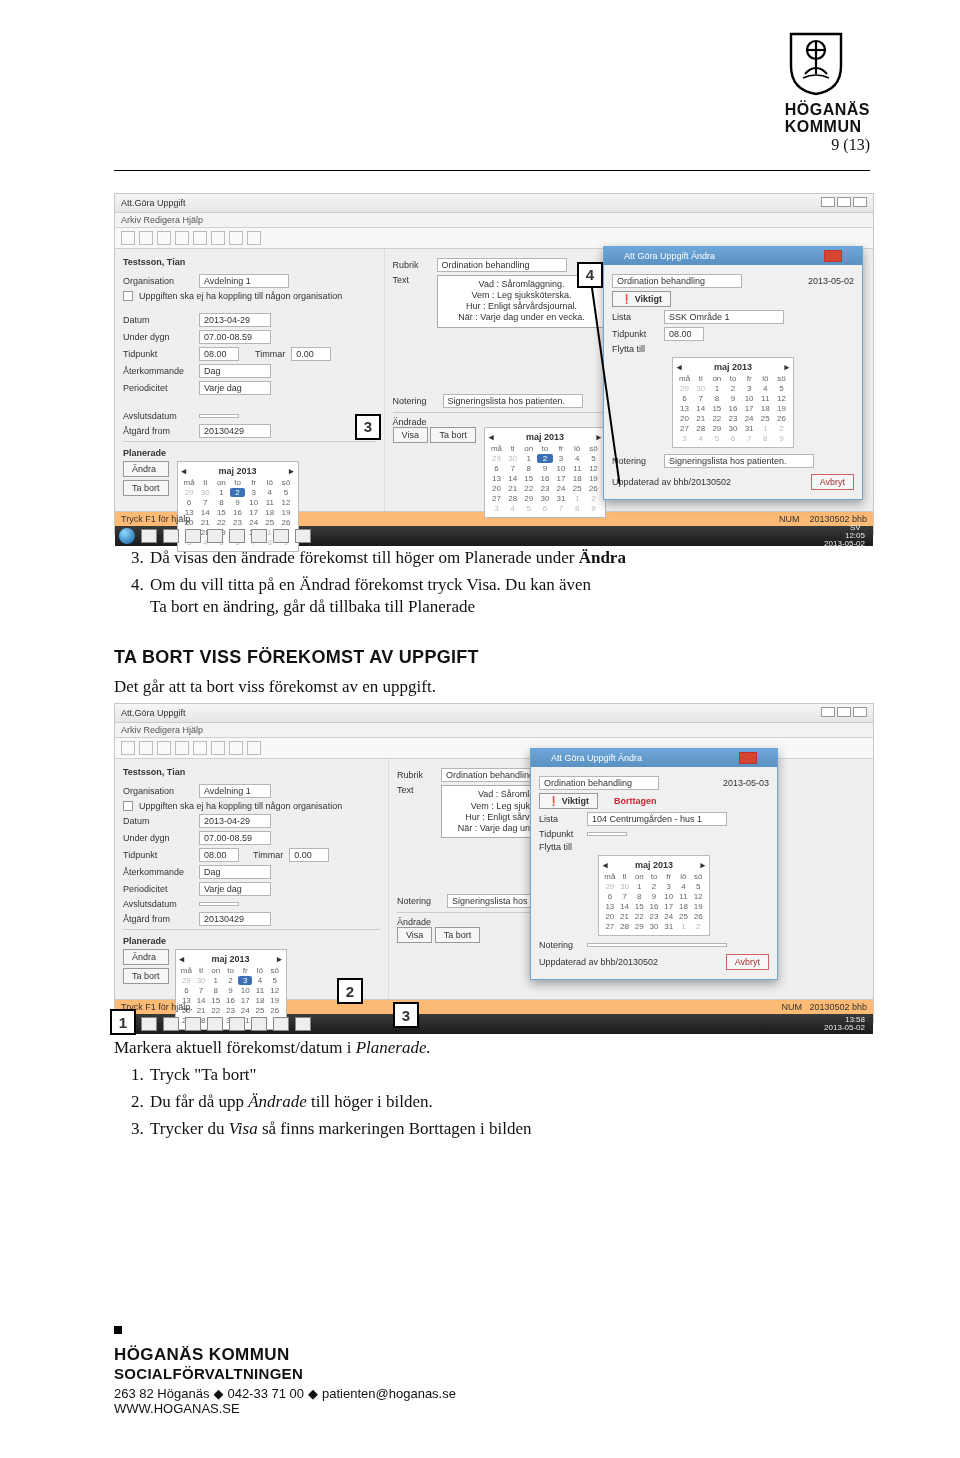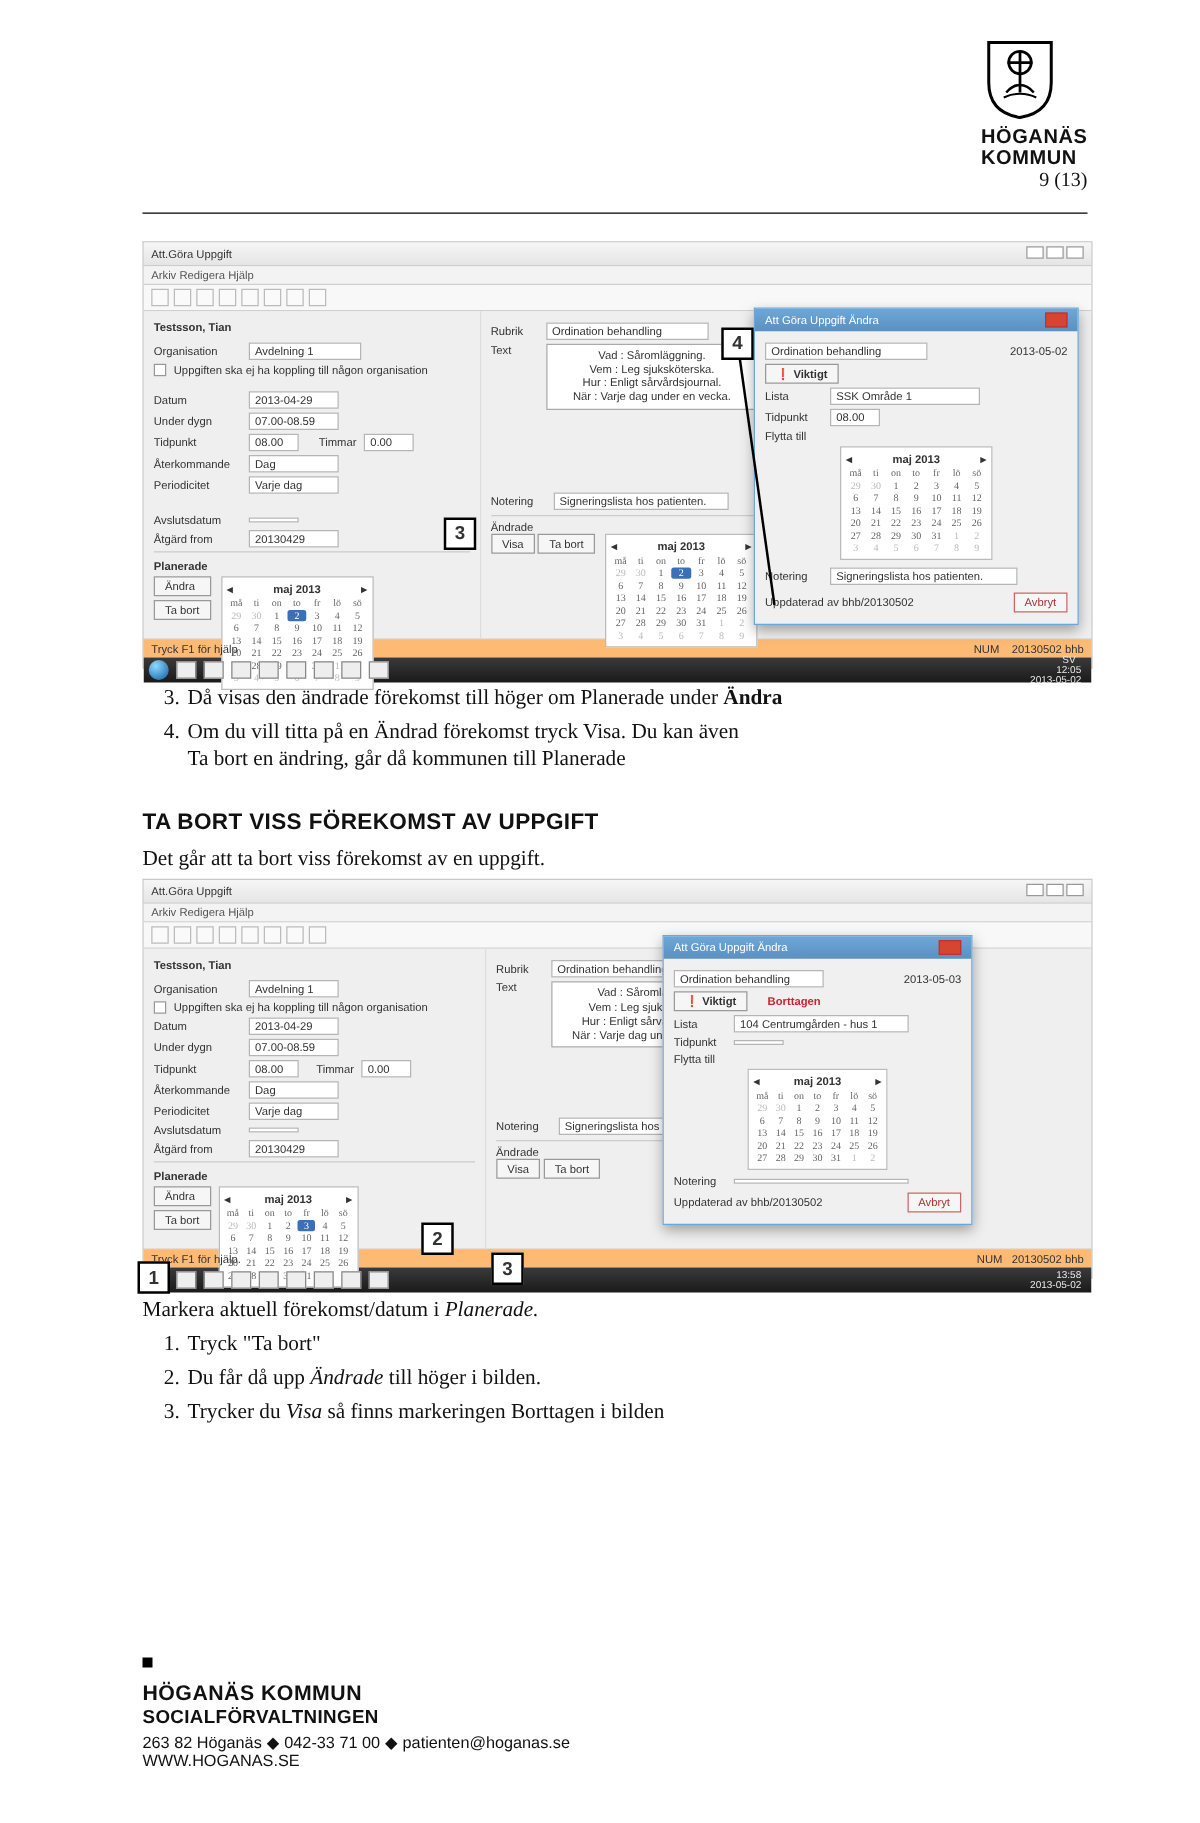--- a/index.html
+++ b/index.html
@@ -113,21 +113,21 @@
   .mock .chk { width: 10px; height: 10px; border: 1px solid #999; background: #fff; }
   .mock .hdrname { font-weight: bold; padding: 2px 0 4px 0; }
   .mock .dialog {
     position: absolute;
     background: #f0f0f0;
     border: 1px solid #6da7d8;
     box-shadow: 0 4px 10px rgba(0,0,0,.35);
   }
   .mock .dialog .dtitle {
     background: linear-gradient(#6da7d8,#5a90c2);
-    color: #fff; padding: 3px 8px;
+    color: #fff; padding: 3px 20px;
     display: flex; justify-content: space-between; align-items: center;
   }
   .mock .dialog .dtitle .xbtn {
     width: 18px; height: 12px; background: #d64531; border: 1px solid #b33;
   }
   .mock .dialog .dbody { padding: 6px 8px; }
   .mock .btn {
     display: inline-block; padding: 2px 8px; border: 1px solid #999;
     background: #f6f6f6; font-size: 9px;
   }
@@ -135,21 +135,21 @@
   .mock .calendar {
     background: #fff; border: 1px solid #bbb; padding: 4px;
     width: 122px;
   }
   .mock .calendar .chdr {
     display: flex; justify-content: space-between; font-weight: bold;
     padding-bottom: 2px;
   }
   .mock .calendar .cdays {
     display: grid; grid-template-columns: repeat(7, 1fr);
-    gap: 1px; font-size: 8px; color: #666; font-family: Liberation Serif, serif;
+    gap: 1px; font-size: 8px; color: #666;
   }
   .mock .calendar .cdays span { text-align: center; }
   .mock .calendar .cdays .sel {
     background: #3b6fb6; color: #fff; border-radius: 2px;
   }
   .mock .calendar .cdays .muted { color: #bbb; }
   .mock .statusbar {
     background: #fdba74; border-top: 1px solid #ccc;
     padding: 2px 6px; font-size: 9px;
     display: flex; justify-content: space-between;
@@ -590,21 +590,21 @@
     <div class="callout" style="left:240px;top:220px;">3</div>
     <div class="callout" style="left:462px;top:68px;">4</div>
     <div class="arrow-diag" style="left:476px;top:94px;height:198px;transform:rotate(-8deg);"></div>
   </div>
 
   <div class="content">
     <ol start="3">
       <li><span>Då visas den ändrade förekomst till höger om Planerade under </span><span class="bold">Ändra</span></li>
       <li>
         <span>Om du vill titta på en Ändrad förekomst tryck Visa. Du kan även</span><br>
-        <span>Ta bort en ändring, går då kommunen till Planerade</span>
+        <span>Ta bort en ändring, går då tillbaka till Planerade</span>
       </li>
     </ol>
   </div>
 
   <h2 class="section">TA BORT VISS FÖREKOMST AV UPPGIFT</h2>
   <div class="content">
       <p>Det går att ta bort viss förekomst av en uppgift.</p>
     </div>
 
   <div class="mock" style="height:320px;">

